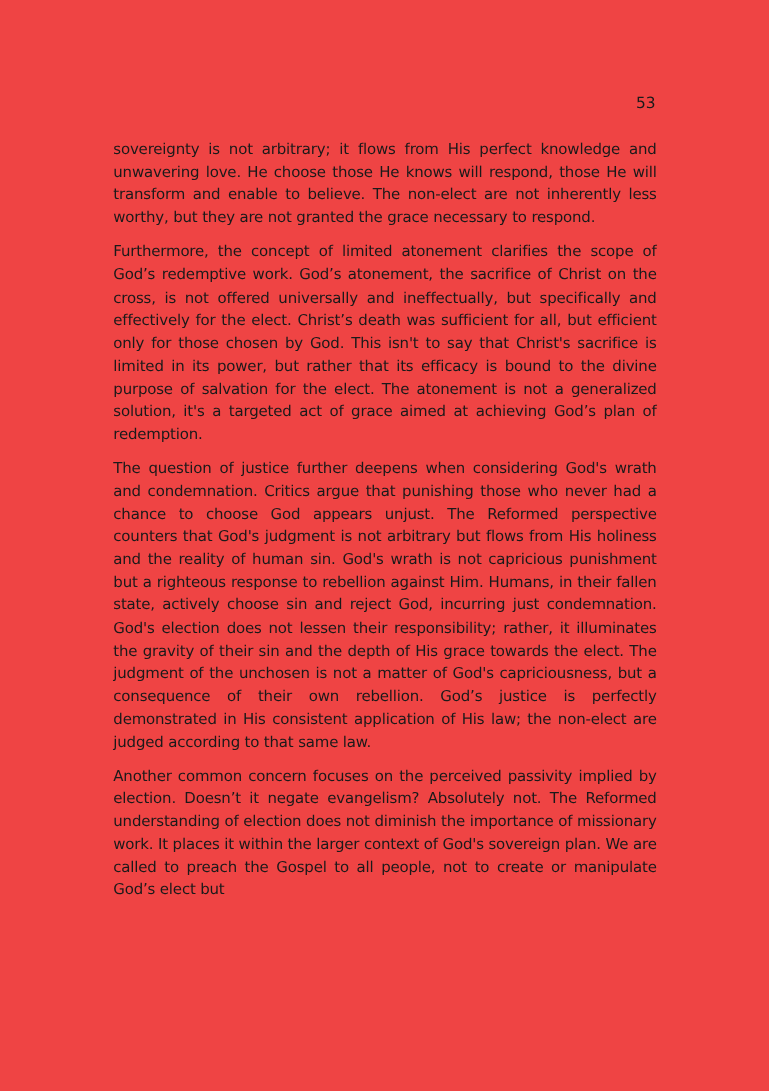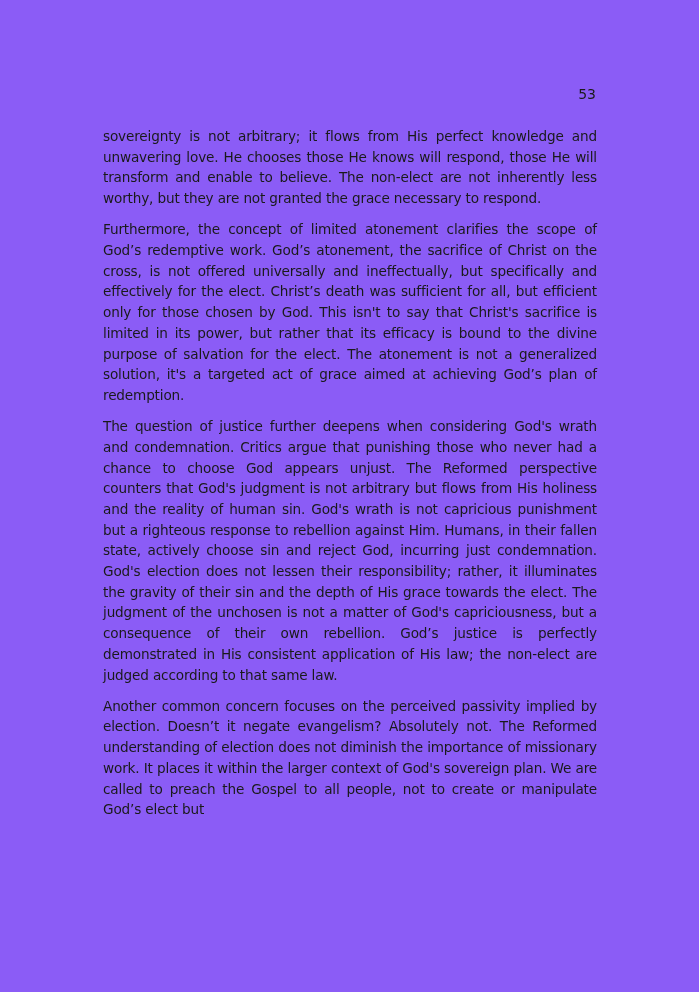--- a/index.html
+++ b/index.html
@@ -1,34 +1,34 @@
 <!DOCTYPE html>
 <html><head>
 <meta charset="utf-8">
 <style>
   html, body { margin: 0; padding: 0; background: #ffffff; }
   body { width: 699px; height: 992px; position: relative; overflow: hidden; }
   .page {
-    position: absolute; left: 0; top: 0; width: 699px; height: 992px; background: #8b5cf6;
+    position: absolute; left: 0; top: 0; width: 699px; height: 992px; background: #ef4444;
   }
   .page-number {
     position: absolute; top: 86px; right: 103px;
     font-family: "DejaVu Sans", sans-serif; font-size: 14px; color: #1a1a1a;
   }
   .body-text {
     position: absolute; left: 103px; top: 126px; width: 494px;
     font-family: "DejaVu Sans", sans-serif; font-size: 13.6px; line-height: 20.7px;
     color: #1a1a1a; text-align: justify; letter-spacing: -0.15px;
   }
   .body-text p { margin: 0 0 10.5px 0; }
 </style>
 </head>
 <body>
 
 <div class="page">
   <div class="page-number">53</div>
   <div class="body-text">
-    <p>sovereignty is not arbitrary; it flows from His perfect knowledge and unwavering love. He chooses those He knows will respond, those He will transform and enable to believe. The non-elect are not inherently less worthy, but they are not granted the grace necessary to respond.</p>
+    <p>sovereignty is not arbitrary; it flows from His perfect knowledge and unwavering love. He choose those He knows will respond, those He will transform and enable to believe. The non-elect are not inherently less worthy, but they are not granted the grace necessary to respond.</p>
     <p>Furthermore, the concept of limited atonement clarifies the scope of God’s redemptive work. God’s atonement, the sacrifice of Christ on the cross, is not offered universally and ineffectually, but specifically and effectively for the elect. Christ’s death was sufficient for all, but efficient only for those chosen by God. This isn't to say that Christ's sacrifice is limited in its power, but rather that its efficacy is bound to the divine purpose of salvation for the elect. The atonement is not a generalized solution, it's a targeted act of grace aimed at achieving God’s plan of redemption.</p>
     <p>The question of justice further deepens when considering God's wrath and condemnation. Critics argue that punishing those who never had a chance to choose God appears unjust. The Reformed perspective counters that God's judgment is not arbitrary but flows from His holiness and the reality of human sin. God's wrath is not capricious punishment but a righteous response to rebellion against Him. Humans, in their fallen state, actively choose sin and reject God, incurring just condemnation. God's election does not lessen their responsibility; rather, it illuminates the gravity of their sin and the depth of His grace towards the elect. The judgment of the unchosen is not a matter of God's capriciousness, but a consequence of their own rebellion. God’s justice is perfectly demonstrated in His consistent application of His law; the non-elect are judged according to that same law.</p>
     <p>Another common concern focuses on the perceived passivity implied by election. Doesn’t it negate evangelism? Absolutely not. The Reformed understanding of election does not diminish the importance of missionary work. It places it within the larger context of God's sovereign plan. We are called to preach the Gospel to all people, not to create or manipulate God’s elect but</p>
   </div>
 </div>
 
 </body></html>

